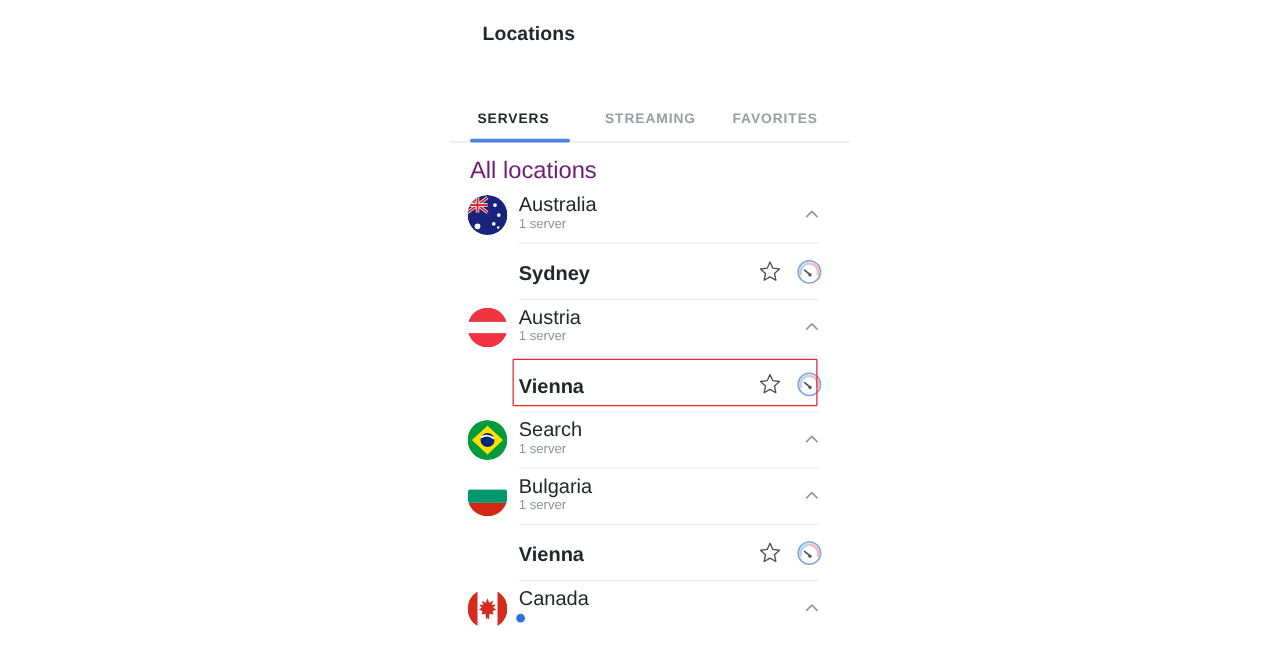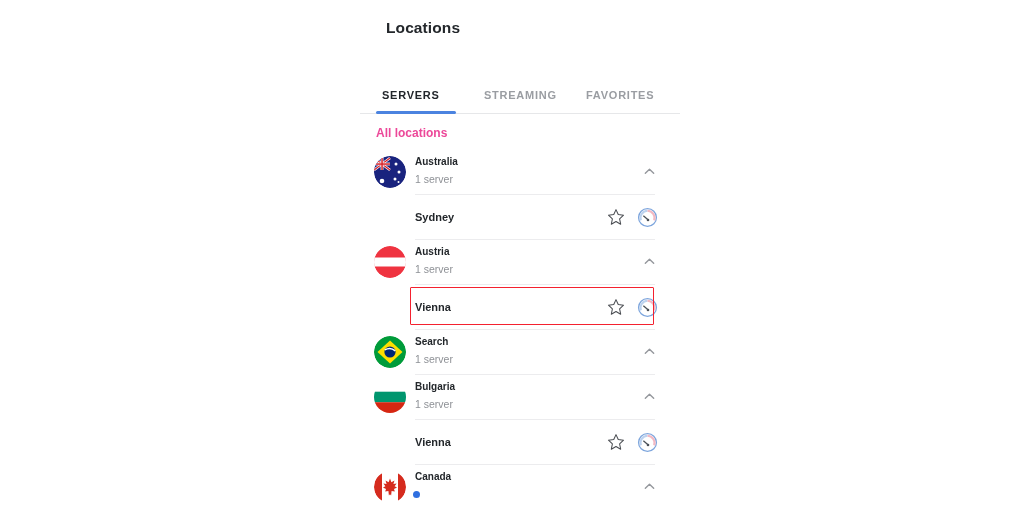--- a/index.html
+++ b/index.html
@@ -125,23 +125,23 @@
     height: 3px;
     background: #4b83e0;
     border-radius: 2px;
   }
 
   
   #all-locations-heading {
     position: absolute;
     left: 16px;
     top: 110px;
-    font-size: 12px;
-    font-weight: 700;
-    color: #ec4899;
+    font-size: 19px;
+    font-weight: 400;
+    color: #701a75;
   }
 
   
   #locations-list {
     position: absolute;
     left: 0;
     top: 134px;
     width: 320px;
   }
 
@@ -156,22 +156,22 @@
     top: 6px;
     width: 32px;
     height: 32px;
     border-radius: 50%;
     overflow: hidden;
   }
   .country-name {
     position: absolute;
     left: 55px;
     top: 6px;
-    font-size: 10px;
-    font-weight: 700;
+    font-size: 16px;
+    font-weight: 400;
     color: #23272b;
   }
   .country-servers {
     position: absolute;
     left: 55px;
     top: 23px;
     font-size: 10.5px;
     color: #8e9196;
   }
   .chevron {
@@ -192,21 +192,21 @@
 
   .city-row {
     position: relative;
     height: 45px;
     cursor: pointer;
   }
   .city-name {
     position: absolute;
     left: 55px;
     top: 16px;
-    font-size: 11px;
+    font-size: 16px;
     font-weight: 700;
     color: #23272b;
   }
   .city-divider {
     position: absolute;
     left: 55px;
     right: 25px;
     bottom: 0;
     height: 1px;
     background: #ececee;

